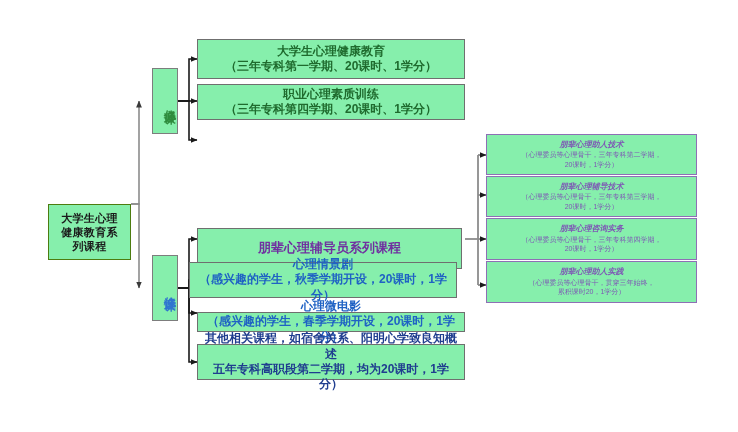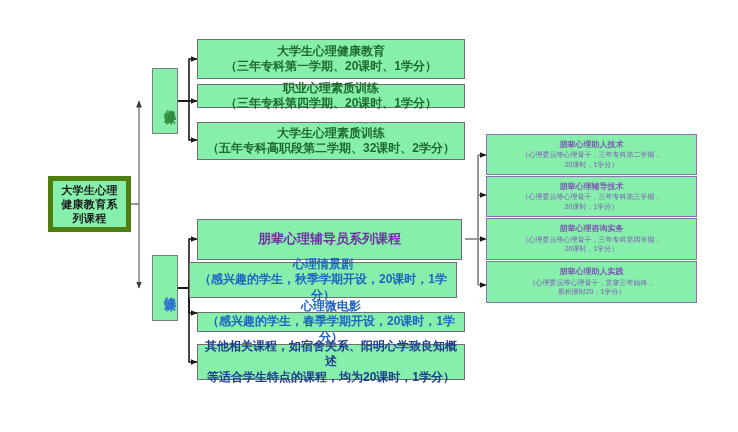--- a/index.html
+++ b/index.html
@@ -9,21 +9,21 @@
     overflow:hidden;position:relative;
   }
   #stage{position:absolute;left:0;top:0;width:738px;height:432px;}
   #wires{position:absolute;left:0;top:0;width:738px;height:432px;pointer-events:none;}
 
   .node{position:absolute;box-sizing:border-box;background:#86efac;
         display:flex;align-items:center;justify-content:center;text-align:center;}
   .node .txt{line-height:1.28;width:100%;padding:0 3px;box-sizing:border-box;}
 
   
-  .root{border:5px solid #4d7c0f;font-size:11px;font-weight:bold;color:#1a1a1a;letter-spacing:.3px;}
+  .root{border:1px solid #4d7c0f;font-size:11px;font-weight:bold;color:#1a1a1a;letter-spacing:.3px;margin-top:28px;}
 
   
   .cat{border:1px solid #7d7d7d;font-size:12px;font-weight:bold;line-height:1.15;}
   .cat.req{color:#2e8b3d;}
   .cat.elec{color:#2f74d0;}
   .cat .txt{padding:0;}
 
   
   .green{border:1px solid #6f6f6f;color:#1f6b2e;}
   .green .t1{font-size:12px;font-weight:bold;}
@@ -35,21 +35,21 @@
   
   .blue{border:1px solid #6f6f6f;color:#1f62c4;}
   .blue .t1{font-size:12px;font-weight:bold;}
   .blue .t2{font-size:12px;font-weight:bold;}
 
   
   .navy{border:1px solid #6f6f6f;color:#1f3d8f;font-size:12px;font-weight:bold;}
 
   
   .pbox{border:1px solid #8e6fb5;color:#7e57b5;}
-  .pbox .t1{font-size:8px;font-weight:bold;}
+  .pbox .t1{font-size:8px;font-weight:bold;font-style:italic;}
   .pbox .t2{font-size:7px;line-height:1.35;}
 </style>
 </head>
 <body>
 
 <div id="stage">
 
   <svg id="wires" viewBox="0 0 738 432" width="738" height="432">
     <defs>
       <marker id="agray" markerWidth="7" markerHeight="7" refX="6.5" refY="3.5" orient="auto" markerUnits="userSpaceOnUse">
@@ -96,56 +96,50 @@
     <div class="txt" style="writing-mode:vertical-rl;text-orientation:upright;letter-spacing:1px;">选修课</div>
   </div>
 
   <div class="node green" style="left:197px;top:39px;width:268px;height:40px;">
     <div class="txt">
       <div class="t1">大学生心理健康教育</div>
       <div class="t2">（三年专科第一学期、20课时、1学分）</div>
     </div>
   </div>
 
-  <div class="node green" style="left:197px;top:84px;width:268px;height:24px;">
+  <div class="node green" style="left:197px;top:84px;width:268px;height:36px;">
     <div class="txt">
       <div class="t1">职业心理素质训练</div>
       <div class="t2">（三年专科第四学期、20课时、1学分）</div>
     </div>
   </div>
 
-  <div class="node green" style="left:197px;top:122px;width:268px;height:38px;">
-    <div class="txt">
-      <div class="t1">大学生心理素质训练</div>
-      <div class="t2">（五年专科高职段第二学期、32课时、2学分）</div>
-    </div>
-  </div>
 
-  <div class="node purplehead" style="left:197px;top:219px;width:265px;height:41px;">
+  <div class="node purplehead" style="left:197px;top:228px;width:265px;height:41px;">
     <div class="txt">朋辈心理辅导员系列课程</div>
   </div>
 
   <div class="node blue" style="left:189px;top:262px;width:268px;height:36px;">
     <div class="txt">
       <div class="t1">心理情景剧</div>
       <div class="t2">（感兴趣的学生，秋季学期开设，20课时，1学分）</div>
     </div>
   </div>
 
   <div class="node blue" style="left:197px;top:312px;width:268px;height:20px;">
     <div class="txt">
       <div class="t1">心理微电影</div>
       <div class="t2">（感兴趣的学生，春季学期开设，20课时，1学分）</div>
     </div>
   </div>
 
   <div class="node navy" style="left:197px;top:344px;width:268px;height:36px;">
     <div class="txt">
       <div>其他相关课程，如宿舍关系、阳明心学致良知概述</div>
-      <div>等适合学生特点的课程，均为20课时，1学分）</div>
+      <div>五年专科高职段第二学期，均为20课时，1学分）</div>
     </div>
   </div>
 
   <div class="node pbox" style="left:486px;top:134px;width:211px;height:41px;">
     <div class="txt">
       <div class="t1">朋辈心理助人技术</div>
       <div class="t2">（心理委员等心理骨干，三年专科第二学期，</div>
       <div class="t2">20课时，1学分）</div>
     </div>
   </div>

